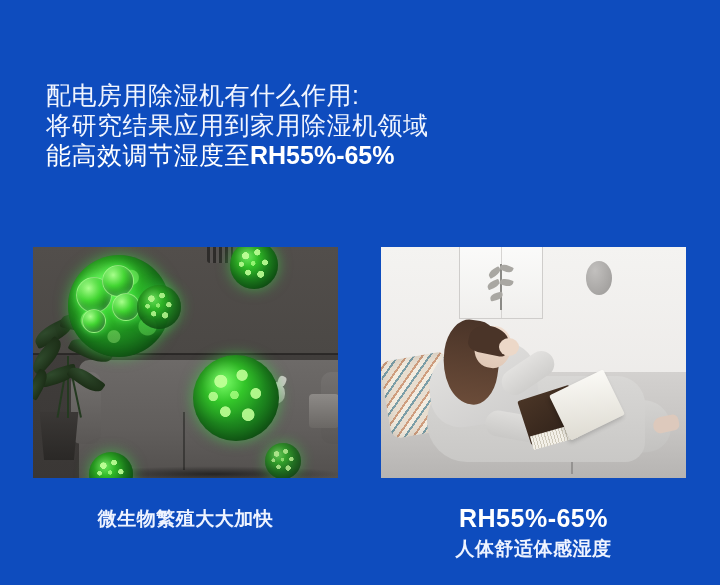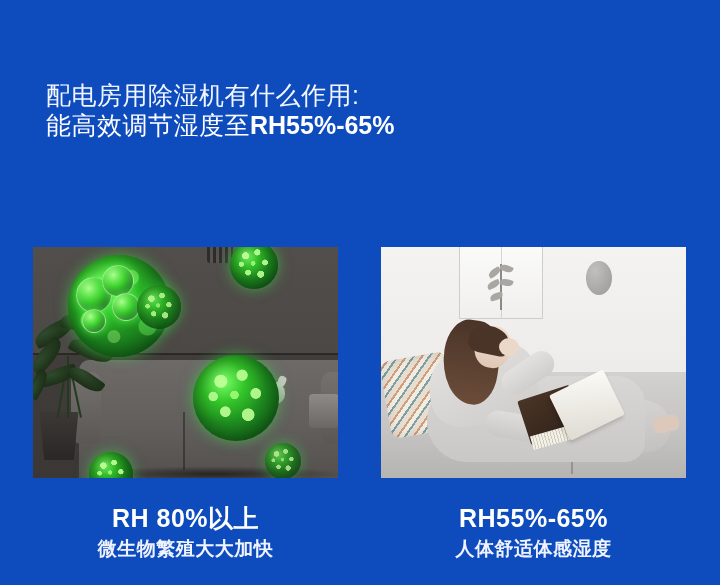--- a/index.html
+++ b/index.html
@@ -342,20 +342,21 @@
   }
 </style>
 </head>
 <body>
 
 <div id="poster">
 
 
   <div class="body-block">
     <div class="body-line b1">配电房用除湿机有什么作用:</div>
+    <div class="body-line b2">将研究结果应用到家用除湿机领域</div>
     <div class="body-line b3"><span>能高效调节湿度至</span><span class="rh">RH55%-65%</span></div>
   </div>
 
   <div class="photo" id="photo-left">
     <div class="lp-wall"></div>
     <div class="lp-wall-seam"></div>
     <div class="lp-vent"></div>
 
     <div class="lp-sofa-back"></div>
     <div class="lp-sofa"></div>
@@ -424,21 +425,20 @@
     <div class="rp-hair2"></div>
     <div class="rp-arm"></div>
     <div class="rp-hand"></div>
     <div class="rp-book-l"></div>
     <div class="rp-book-pages"></div>
     <div class="rp-book-r"></div>
   </div>
 
 
   <div class="caption" id="caption-left">
-    <div class="caption-title">RH 80%以上</div>
     <div class="caption-sub">微生物繁殖大大加快</div>
   </div>
 
   <div class="caption" id="caption-right">
     <div class="caption-title">RH55%-65%</div>
     <div class="caption-sub">人体舒适体感湿度</div>
   </div>
 
 </div>
 

